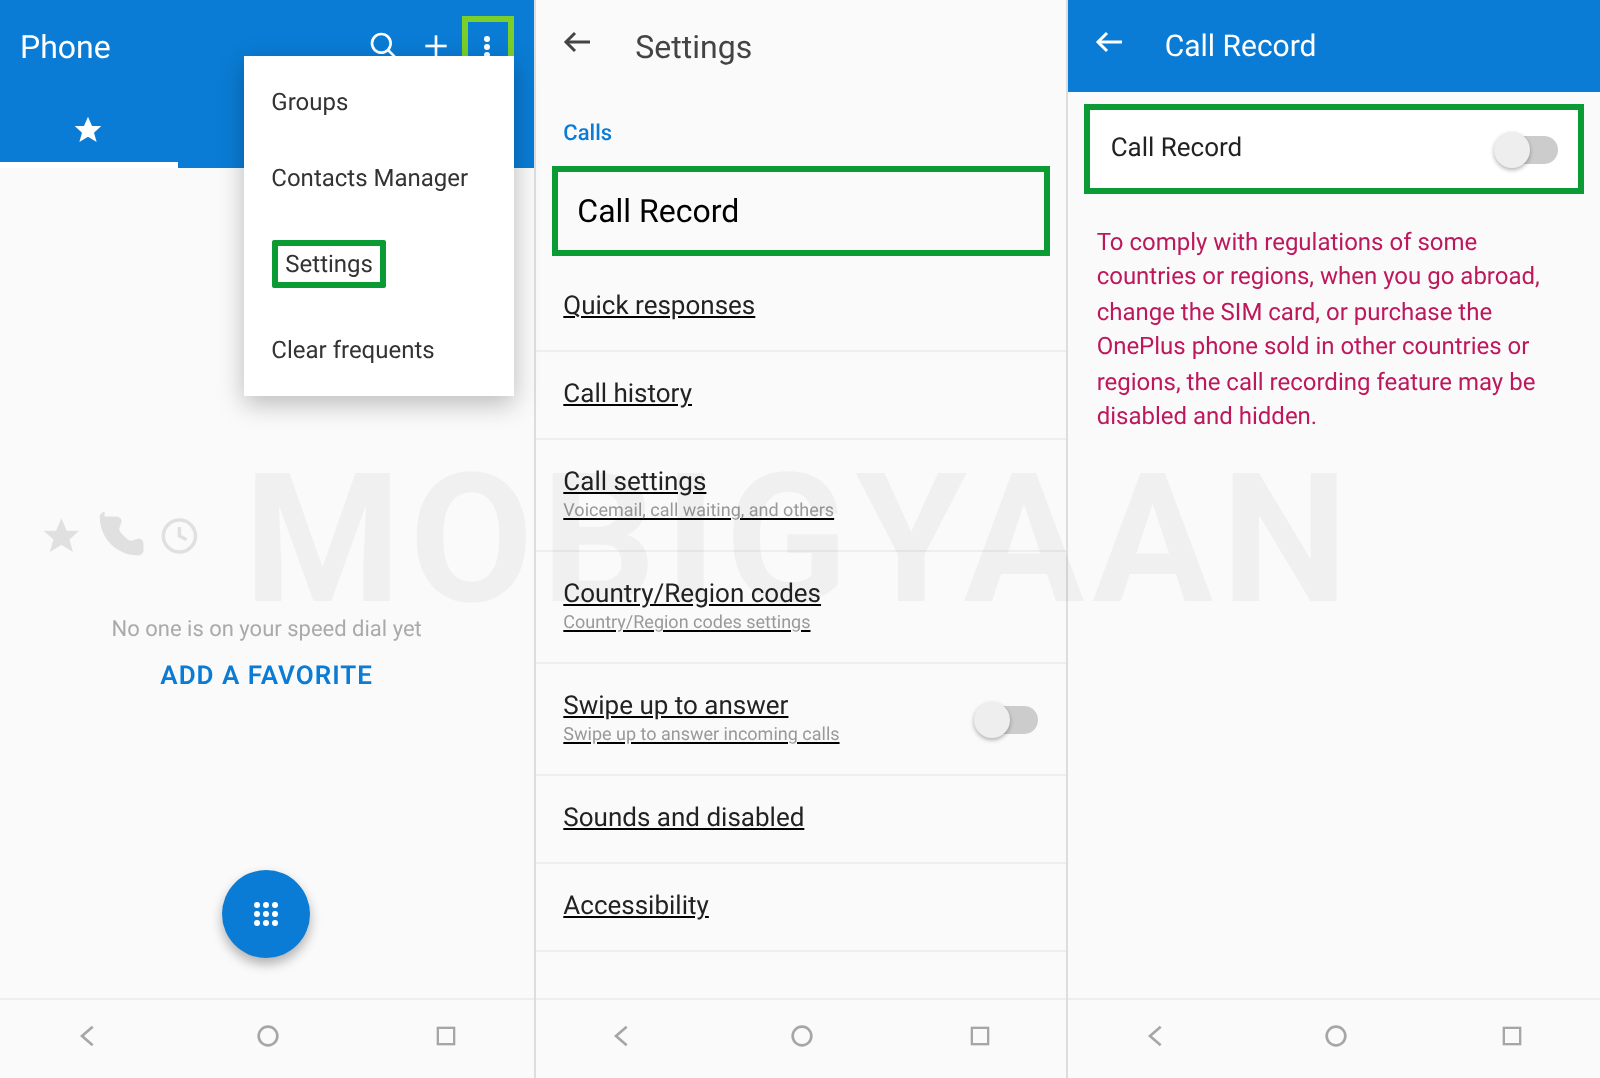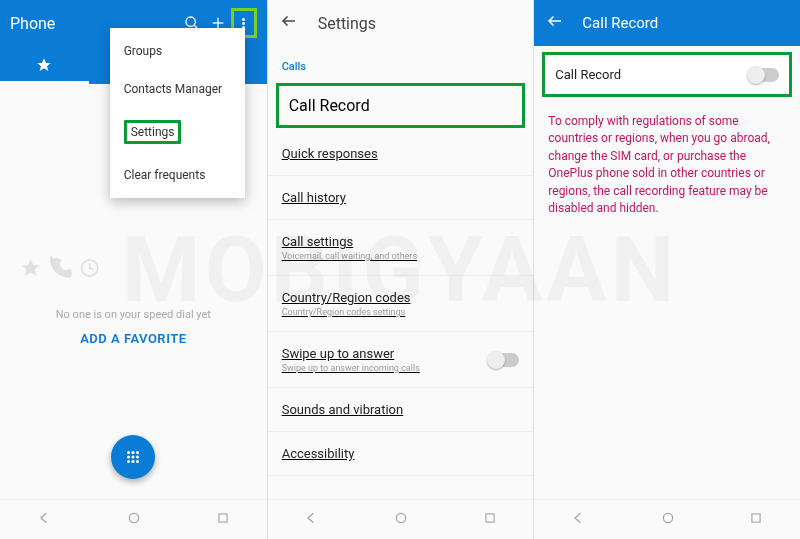--- a/index.html
+++ b/index.html
@@ -97,21 +97,21 @@
     bottom: 60px; left: 50%;
     transform: translateX(-50%);
     width: 44px; height: 44px; border-radius: 50%;
     background: #0a7cd5;
     display:flex; align-items:center; justify-content:center;
     box-shadow: 0 3px 6px rgba(0,0,0,0.3);
     color:#fff;
   }
   .dropdown {
     position: absolute;
-    top: 28px; right: 22px;
+    top: 28px; right: 10px;
     width: 135px;
     background: #fff;
     box-shadow: 0 4px 12px rgba(0,0,0,0.25);
     z-index: 5;
     padding: 4px 0;
   }
   .dropdown .item {
     padding: 12px 14px;
     font-size: 12px;
     color: #333;
@@ -345,21 +345,21 @@
       </div>
       <div class="row row-inline">
         <div class="primary-wrap">
           <div class="primary">Swipe up to answer</div>
           <div class="secondary">Swipe up to answer incoming calls</div>
         </div>
         <div class="toggle off"></div>
       </div>
 
       <div class="row">
-        <div class="primary">Sounds and vibration</div>
+        <div class="primary">Sounds and disabled</div>
       </div>
       <div class="row">
         <div class="primary">Accessibility</div>
       </div>
 
     </div>
     <div class="navbar">
       <span><svg width="16" height="16" viewBox="0 0 24 24" fill="none" stroke="#555" stroke-width="2">
             <polyline points="14,5 6,12 14,19"></polyline>
           </svg></span>

